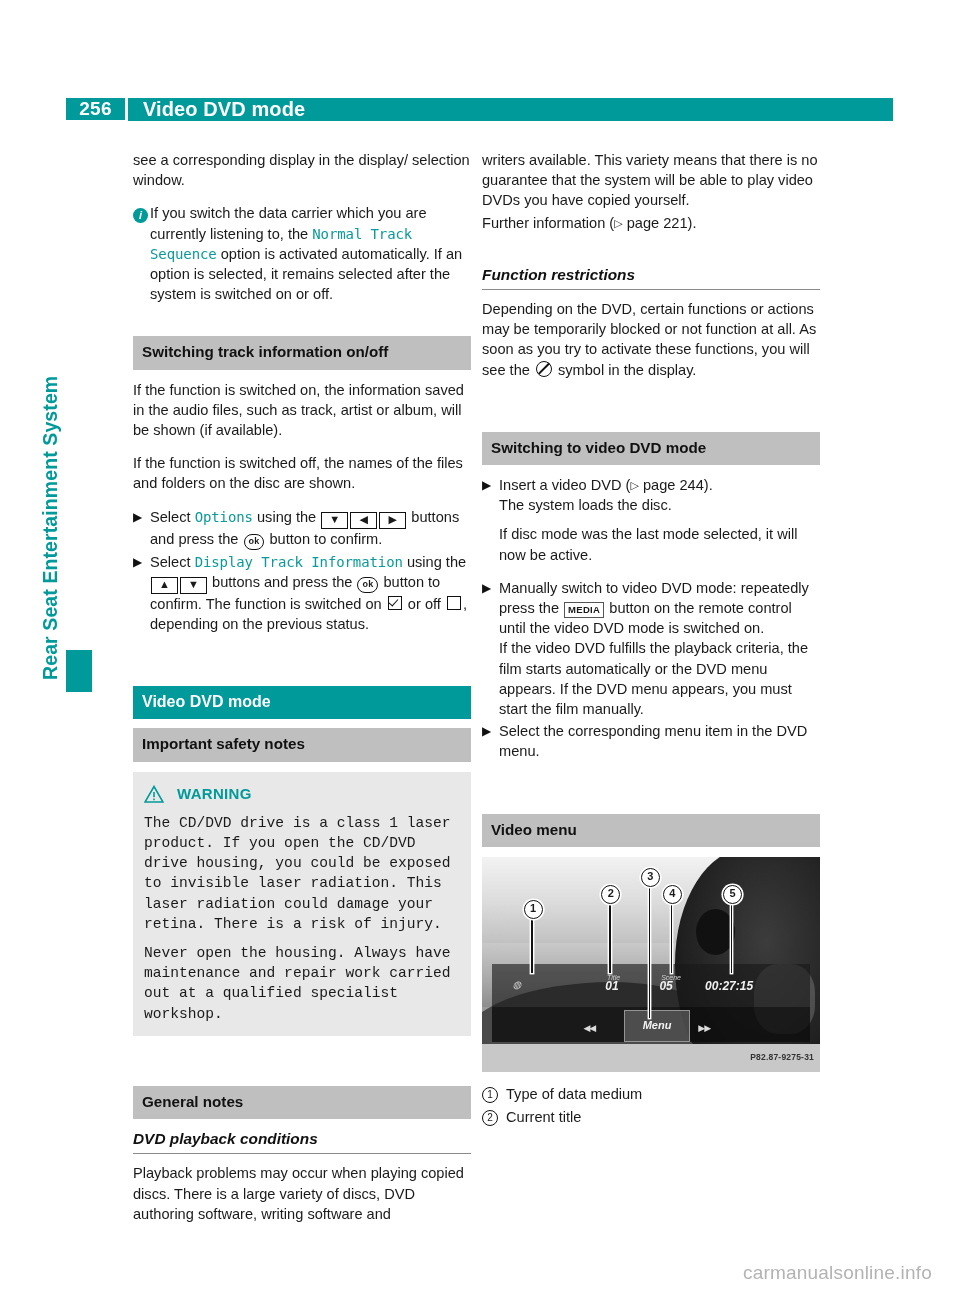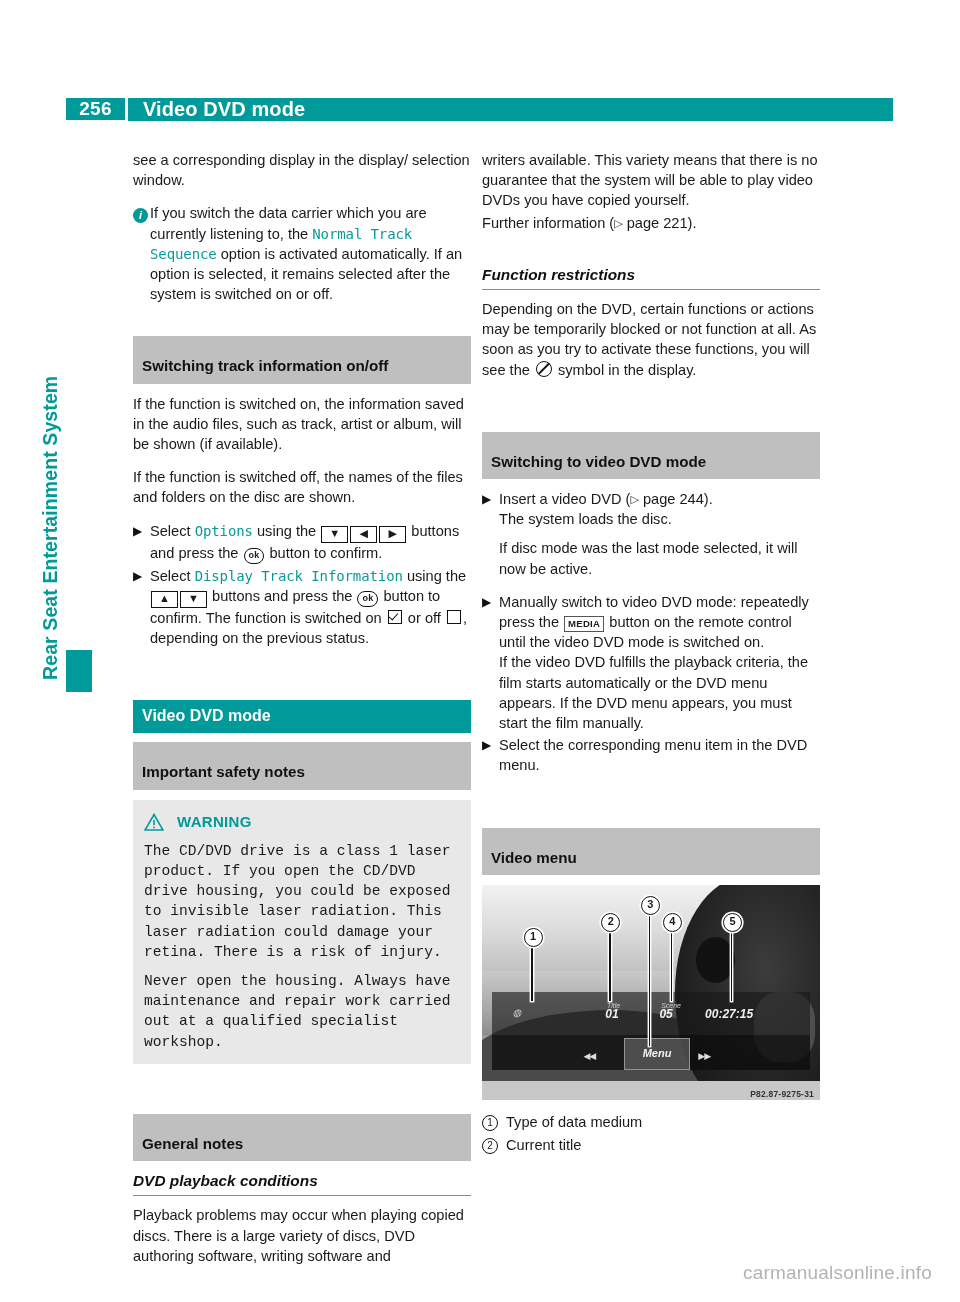--- a/index.html
+++ b/index.html
@@ -116,21 +116,21 @@
     font-size: 16px;
     font-weight: bold;
     padding: 6px 9px 7px 9px;
     margin-bottom: 9px;
   }
   .band-gray {
     background: #bfbfbf;
     color: #111111;
     font-size: 15.2px;
     font-weight: bold;
-    padding: 20px 9px 7px 9px;
+    padding: 6px 9px 7px 9px;
     margin-bottom: 10px;
   }
   .head-rule {
     font-size: 15.4px;
     font-weight: bold;
     color: #111111;
     padding-bottom: 4px;
     border-bottom: 1.5px solid #8a8a8a;
     margin-bottom: 9px;
     font-style: italic;
@@ -379,21 +379,21 @@
   .osd-skip {
     position: absolute;
     font-size: 9px;
     color: #dcdcdc;
     letter-spacing: -1px;
   }
   .fig-credit {
     position: absolute;
     right: 0; bottom: 0;
     left: 0;
-    height: 19px;
+    height: 28px;
     background: #c8c8c8;
     color: #333;
     font-size: 8.5px;
     font-weight: bold;
     text-align: right;
     padding: 3px 6px 0 0;
     box-sizing: border-box;
     letter-spacing: .2px;
   }
   .marker {

